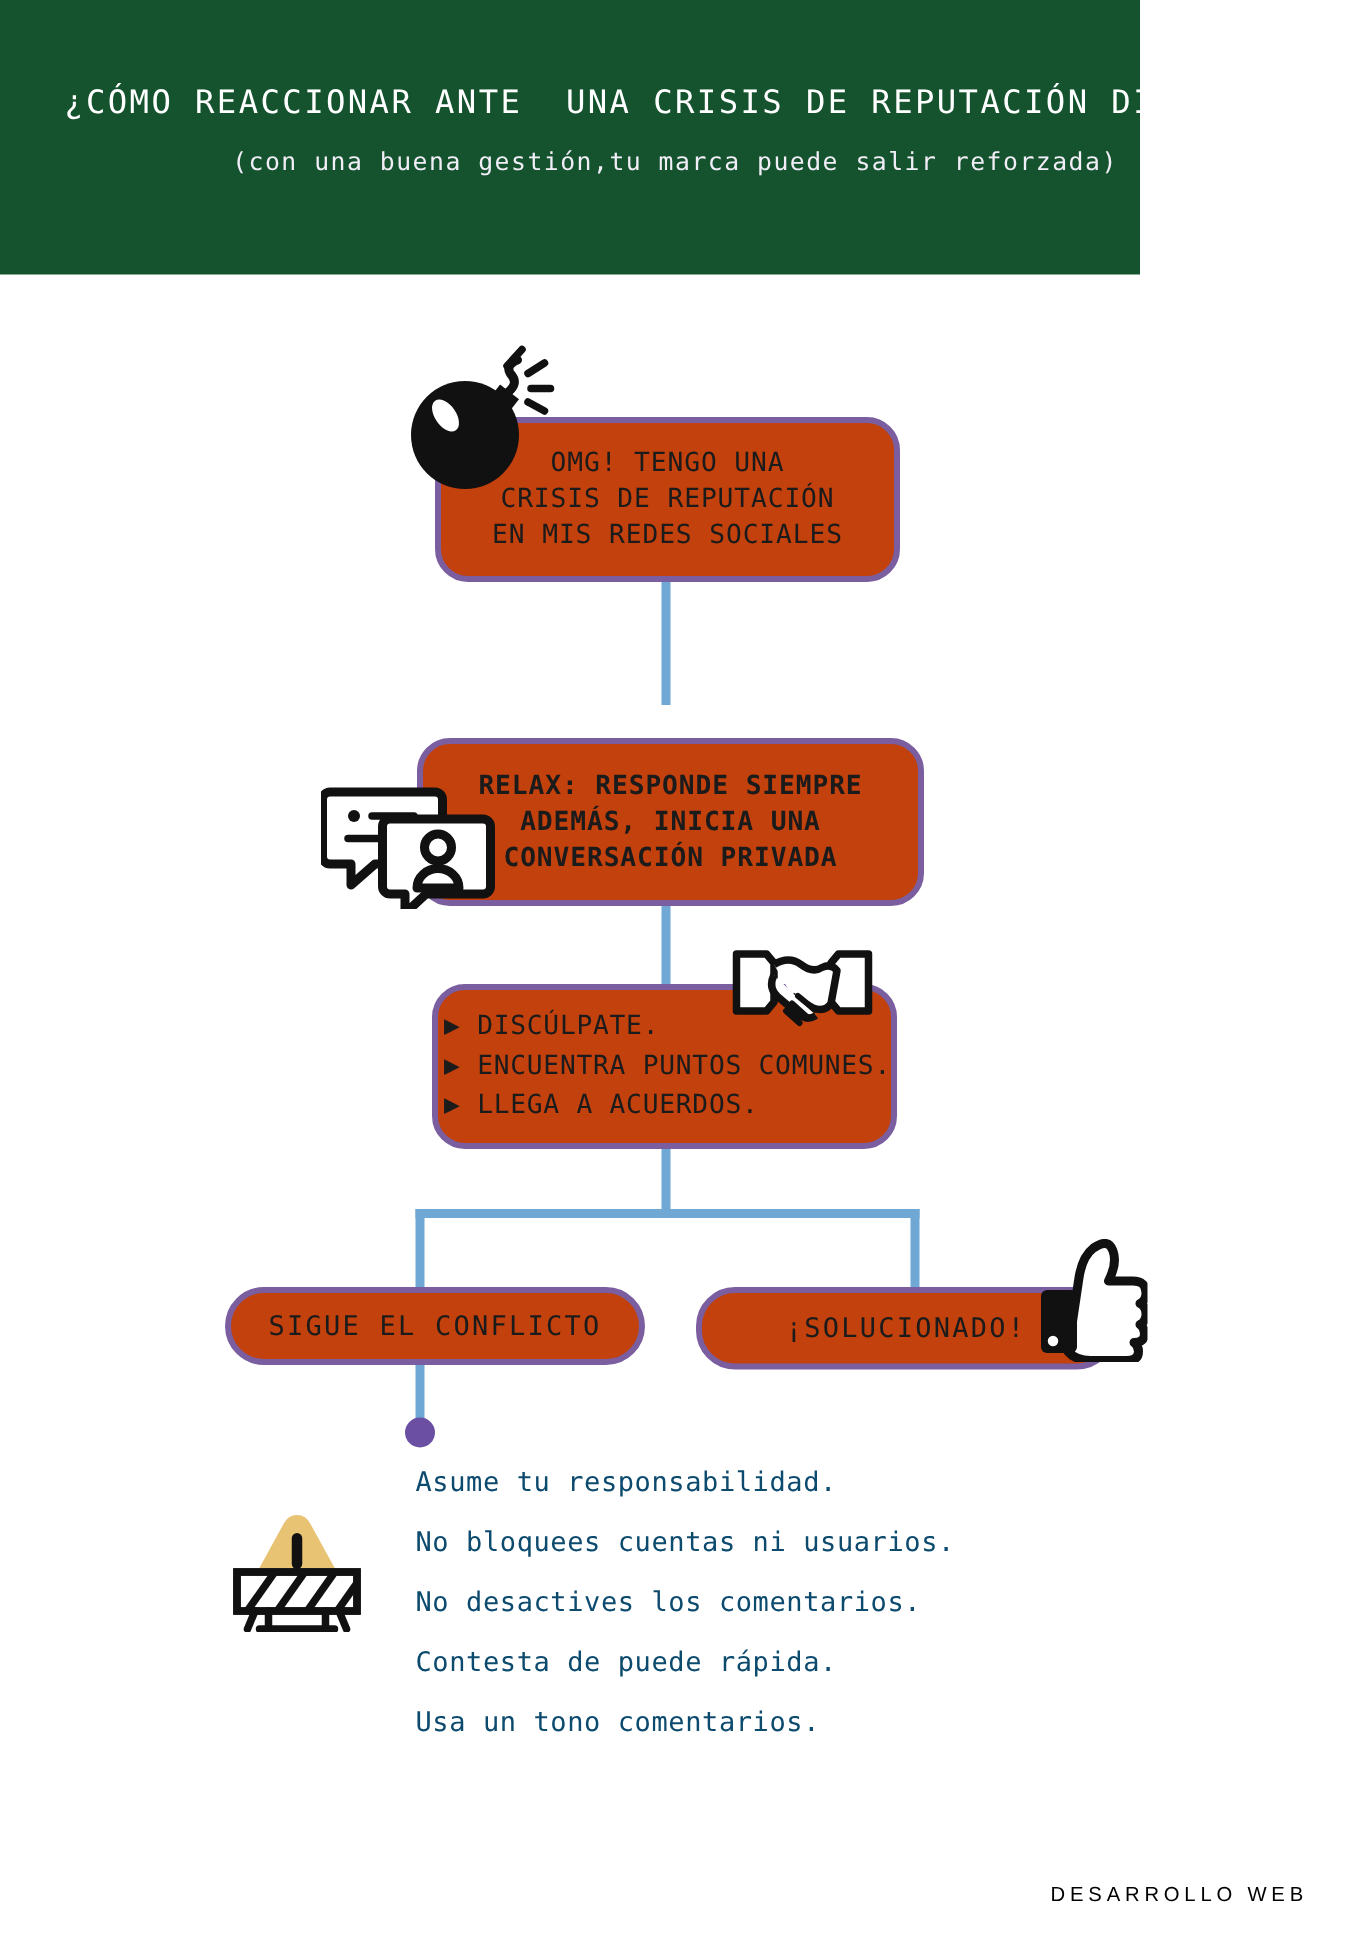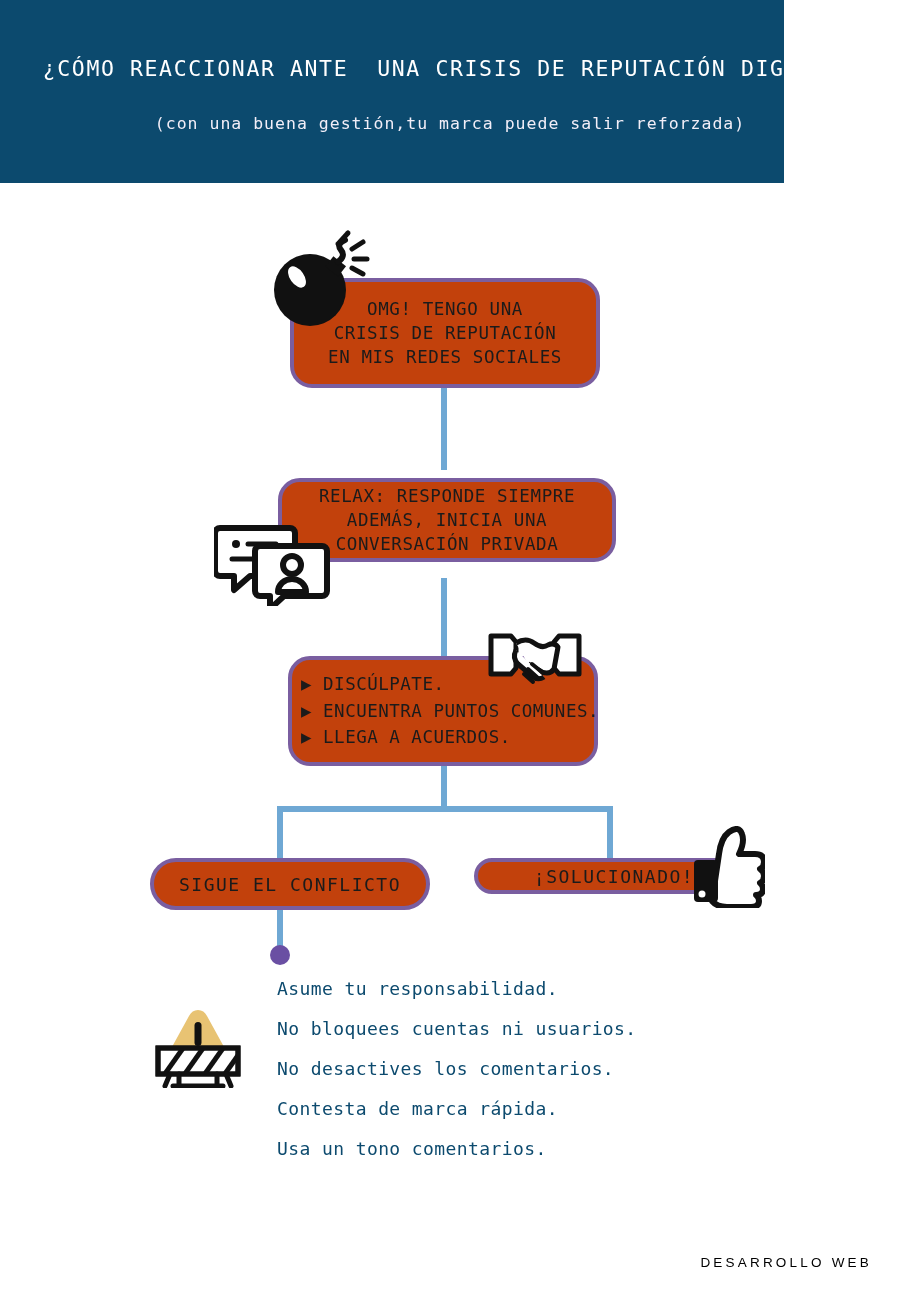--- a/index.html
+++ b/index.html
@@ -8,35 +8,35 @@
     width:900px;height:1306px;
     background:#ffffff;
     font-family:"DejaVu Sans Mono","Liberation Mono",monospace;
     overflow:hidden;
     position:relative;
   }
   #page{position:relative;width:900px;height:1306px;overflow:hidden;}
 
   
   .header{
-    position:absolute;left:0;top:0;width:784px;height:183px;
-    background:#0c4a6e;
+    position:absolute;left:0;top:0;width:728px;height:183px;
+    background:#14532d;
+    padding-left:32px;
   }
   .header-title{
     position:absolute;left:0;top:56px;width:900px;
     text-align:center;color:#ffffff;
     font-size:21.5px;letter-spacing:1.6px;white-space:pre;
     font-family:"DejaVu Sans Mono","Liberation Mono",monospace;
   }
   .header-sub{
     position:absolute;left:0;top:98px;width:900px;
     text-align:center;color:#f2eef8;
     font-size:16.5px;letter-spacing:1.0px;white-space:pre;
     font-family:"DejaVu Sans Mono","Liberation Mono",monospace;
-    margin-top:16px;
   }
 
   
   .conn{position:absolute;background:#6FA8D4;}
 
   .dot-end{
     position:absolute;width:20px;height:20px;border-radius:50%;
     background:#6A4FA3;
   }
 
@@ -126,41 +126,41 @@
       <path d="M72 34 Q80 28 75 22 Q70 16 79 12" stroke="#111111" stroke-width="6" fill="none" stroke-linecap="round"></path>
       <g stroke="#111111" stroke-width="5" stroke-linecap="round">
         <line x1="82" y1="5" x2="72" y2="16"></line>
         <line x1="97" y1="14" x2="86" y2="21"></line>
         <line x1="101" y1="31" x2="88" y2="31"></line>
         <line x1="97" y1="46" x2="86" y2="40"></line>
       </g>
     </svg>
   </div>
 
-  <div class="box" style="left:278px;top:478px;width:338px;height:84px;">
+  <div class="box" style="left:278px;top:492px;width:338px;height:112px;font-weight:bold;">
     <div class="box-text">RELAX: RESPONDE SIEMPRE
 ADEMÁS, INICIA UNA
 CONVERSACIÓN PRIVADA</div>
   </div>
 
   <div class="icon" style="left:214px;top:518px;">
     <svg width="116" height="88" viewBox="0 0 116 88">
 
       <path d="M6 10 h70 a5 5 0 0 1 5 5 v38 a5 5 0 0 1 -5 5 h-40 l-16 14 v-14 h-14 a5 5 0 0 1 -5 -5 v-38 a5 5 0 0 1 5 -5 z" fill="#ffffff" stroke="#111111" stroke-width="6" stroke-linejoin="round"></path>
       <circle cx="22" cy="26" r="4" fill="#111111"></circle>
       <line x1="34" y1="26" x2="62" y2="26" stroke="#111111" stroke-width="5" stroke-linecap="round"></line>
       <line x1="18" y1="41" x2="62" y2="41" stroke="#111111" stroke-width="5" stroke-linecap="round"></line>
 
       <path d="M46 28 h62 a5 5 0 0 1 5 5 v40 a5 5 0 0 1 -5 5 h-38 l-14 13 v-13 h-10 a5 5 0 0 1 -5 -5 v-40 a5 5 0 0 1 5 -5 z" fill="#ffffff" stroke="#111111" stroke-width="6" stroke-linejoin="round"></path>
       <circle cx="78" cy="47" r="9" fill="none" stroke="#111111" stroke-width="6"></circle>
       <path d="M64 74 a14 13 0 0 1 28 0 z" fill="none" stroke="#111111" stroke-width="6" stroke-linejoin="round"></path>
     </svg>
   </div>
 
-  <div class="box" style="left:288px;top:656px;width:310px;height:110px;justify-content:center;padding-left:14px;">
+  <div class="box" style="left:288px;top:656px;width:310px;height:110px;justify-content:flex-end;padding-left:14px;">
     <div class="box-list">▶ DISCÚLPATE.
 ▶ ENCUENTRA PUNTOS COMUNES.
 ▶ LLEGA A ACUERDOS.</div>
   </div>
 
   <div class="icon" style="left:487px;top:626px;">
     <svg width="96" height="66" viewBox="0 0 96 66">
       <path d="M4 10 h20 l5 6 v26 l-5 6 h-20 z" fill="#ffffff" stroke="#111111" stroke-width="5" stroke-linejoin="round"></path>
       <path d="M92 10 h-20 l-5 6 v26 l5 6 h20 z" fill="#ffffff" stroke="#111111" stroke-width="5" stroke-linejoin="round"></path>
       <path d="M29 17 q10 -6 18 0 q8 6 14 2 q6 -3 10 2 l-4 22 q-4 6 -12 3 l-14 -8" fill="#ffffff" stroke="#111111" stroke-width="5" stroke-linejoin="round"></path>
@@ -170,21 +170,21 @@
         <line x1="41" y1="43" x2="51" y2="52"></line>
         <line x1="37" y1="48" x2="46" y2="56"></line>
       </g>
     </svg>
   </div>
 
   <div class="box" style="left:150px;top:858px;width:280px;height:52px;border-radius:26px;">
     <div class="box-label">SIGUE EL CONFLICTO</div>
   </div>
 
-  <div class="box" style="left:474px;top:858px;width:280px;height:36px;border-radius:26px;">
+  <div class="box" style="left:464px;top:858px;width:280px;height:55px;border-radius:26px;">
     <div class="box-label">¡SOLUCIONADO!</div>
   </div>
 
   <div class="icon" style="left:689px;top:826px;">
     <svg width="76" height="82" viewBox="0 0 76 82">
       <path d="M30 28 q2 -16 10 -22 q10 -7 13 2 q3 8 -3 20 h16 q9 0 9 8 q0 5 -4 7 q4 2 4 7 q0 5 -4 7
                q3 2 3 6 q0 6 -7 6 q3 2 3 6 q0 6 -8 6 h-24 q-10 0 -15 -6 z" fill="#ffffff" stroke="#111111" stroke-width="6" stroke-linejoin="round"></path>
       <rect x="5" y="34" width="24" height="42" rx="4" fill="#111111"></rect>
       <circle cx="13" cy="68" r="3.5" fill="#ffffff"></circle>
     </svg>
@@ -215,19 +215,19 @@
         <line x1="80" y1="72" x2="85" y2="84"></line>
         <line x1="27" y1="84" x2="77" y2="84"></line>
       </g>
     </svg>
   </div>
 
   <div class="tips">
     <div class="tip">Asume tu responsabilidad.</div>
     <div class="tip">No bloquees cuentas ni usuarios.</div>
     <div class="tip">No desactives los comentarios.</div>
-    <div class="tip">Contesta de marca rápida.</div>
+    <div class="tip">Contesta de puede rápida.</div>
     <div class="tip">Usa un tono comentarios.</div>
   </div>
 
   <div class="logo-sub">DESARROLLO WEB</div>
 
 </div>
 
 </body></html>

